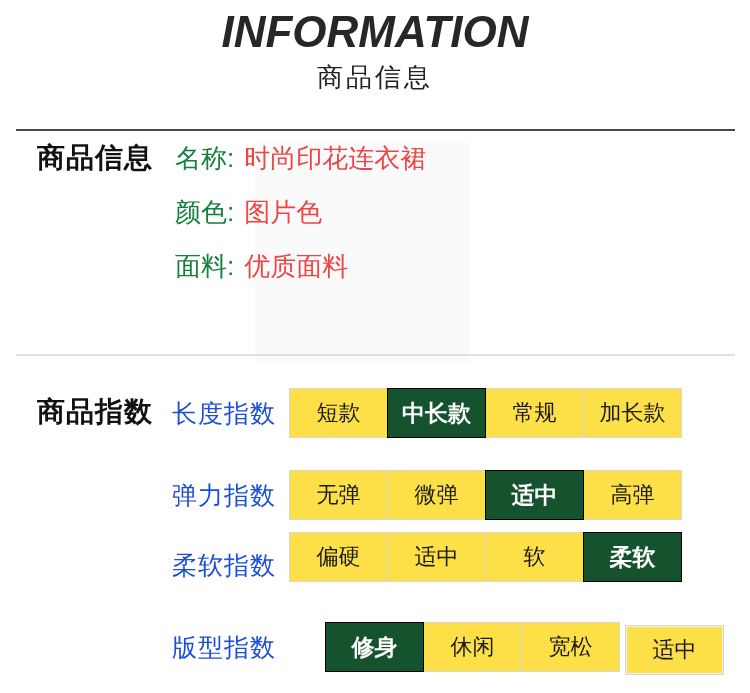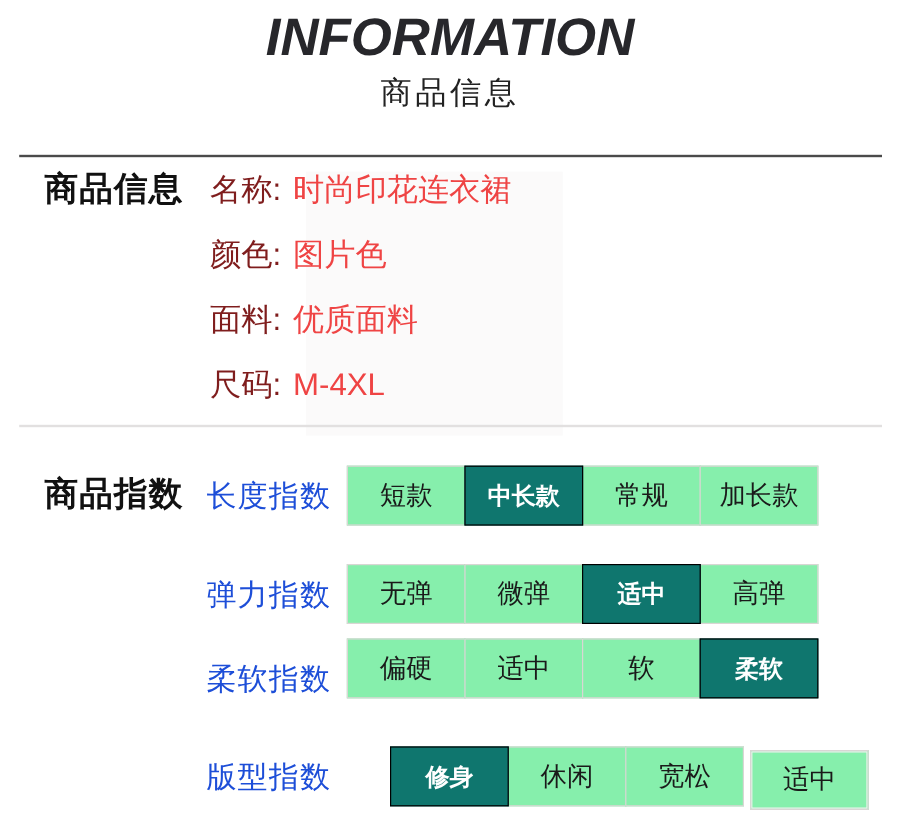--- a/index.html
+++ b/index.html
@@ -74,21 +74,21 @@
     left: 175px; top: 142px;
   }
   .info-row {
     height: 32px;
     margin-bottom: 22px;
     display: flex;
     align-items: center;
     font-size: 26px;
     white-space: nowrap;
   }
-  .info-label { color: #7f1d1d; }
+  .info-label { color: #15803d; }
   .info-value { color: #ef4444; margin-left: 10px; }
 
   
   #index-heading { top: 396px; }
   #index-rows {
     position: absolute;
     left: 172px; top: 388px;
     width: 560px;
   }
   .index-row {
@@ -103,35 +103,35 @@
     letter-spacing: 1px;
     color: #1d4ed8;
     flex: none;
   }
   .cells { display: flex; }
   .cell {
     width: 99px;
     height: 50px;
     border: 1px solid #d9d6d4;
     margin-left: -1px;
-    background: #86efac;
+    background: #fde047;
     display: flex;
     align-items: center;
     justify-content: center;
     font-size: 22px;
     color: #1a1a1a;
     white-space: nowrap;
   }
   .cell:first-child { margin-left: 0; }
   .cell.selected {
-    background: #0f766e;
+    background: #14532d;
     border-color: #000000;
     color: #ffffff;
     font-weight: bold;
-    font-size: 20px;
+    font-size: 23px;
     position: relative;
     z-index: 1;
   }
   
   .index-row.row-3 .cell:last-child:not(.selected) {
     margin-left: 5px;
     transform: translateY(3px);
     box-shadow: 0 0 0 1px #f2f0ef inset;
   }
 </style>
@@ -155,24 +155,20 @@
         <span class="info-value">时尚印花连衣裙</span>
       </div>
       <div class="info-row">
         <span class="info-label">颜色:</span>
         <span class="info-value">图片色</span>
       </div>
       <div class="info-row">
         <span class="info-label">面料:</span>
         <span class="info-value">优质面料</span>
       </div>
-      <div class="info-row">
-        <span class="info-label">尺码:</span>
-        <span class="info-value">M-4XL</span>
-      </div>
     </div>
 
   <div class="divider-light"></div>
 
   <div class="section-heading" id="index-heading">商品指数</div>
   <div id="index-rows">
       <div class="index-row row-0" style="top: 0px;">
         <div class="index-label">长度指数</div>
         <div class="cells">
           <div class="cell">短款</div>

